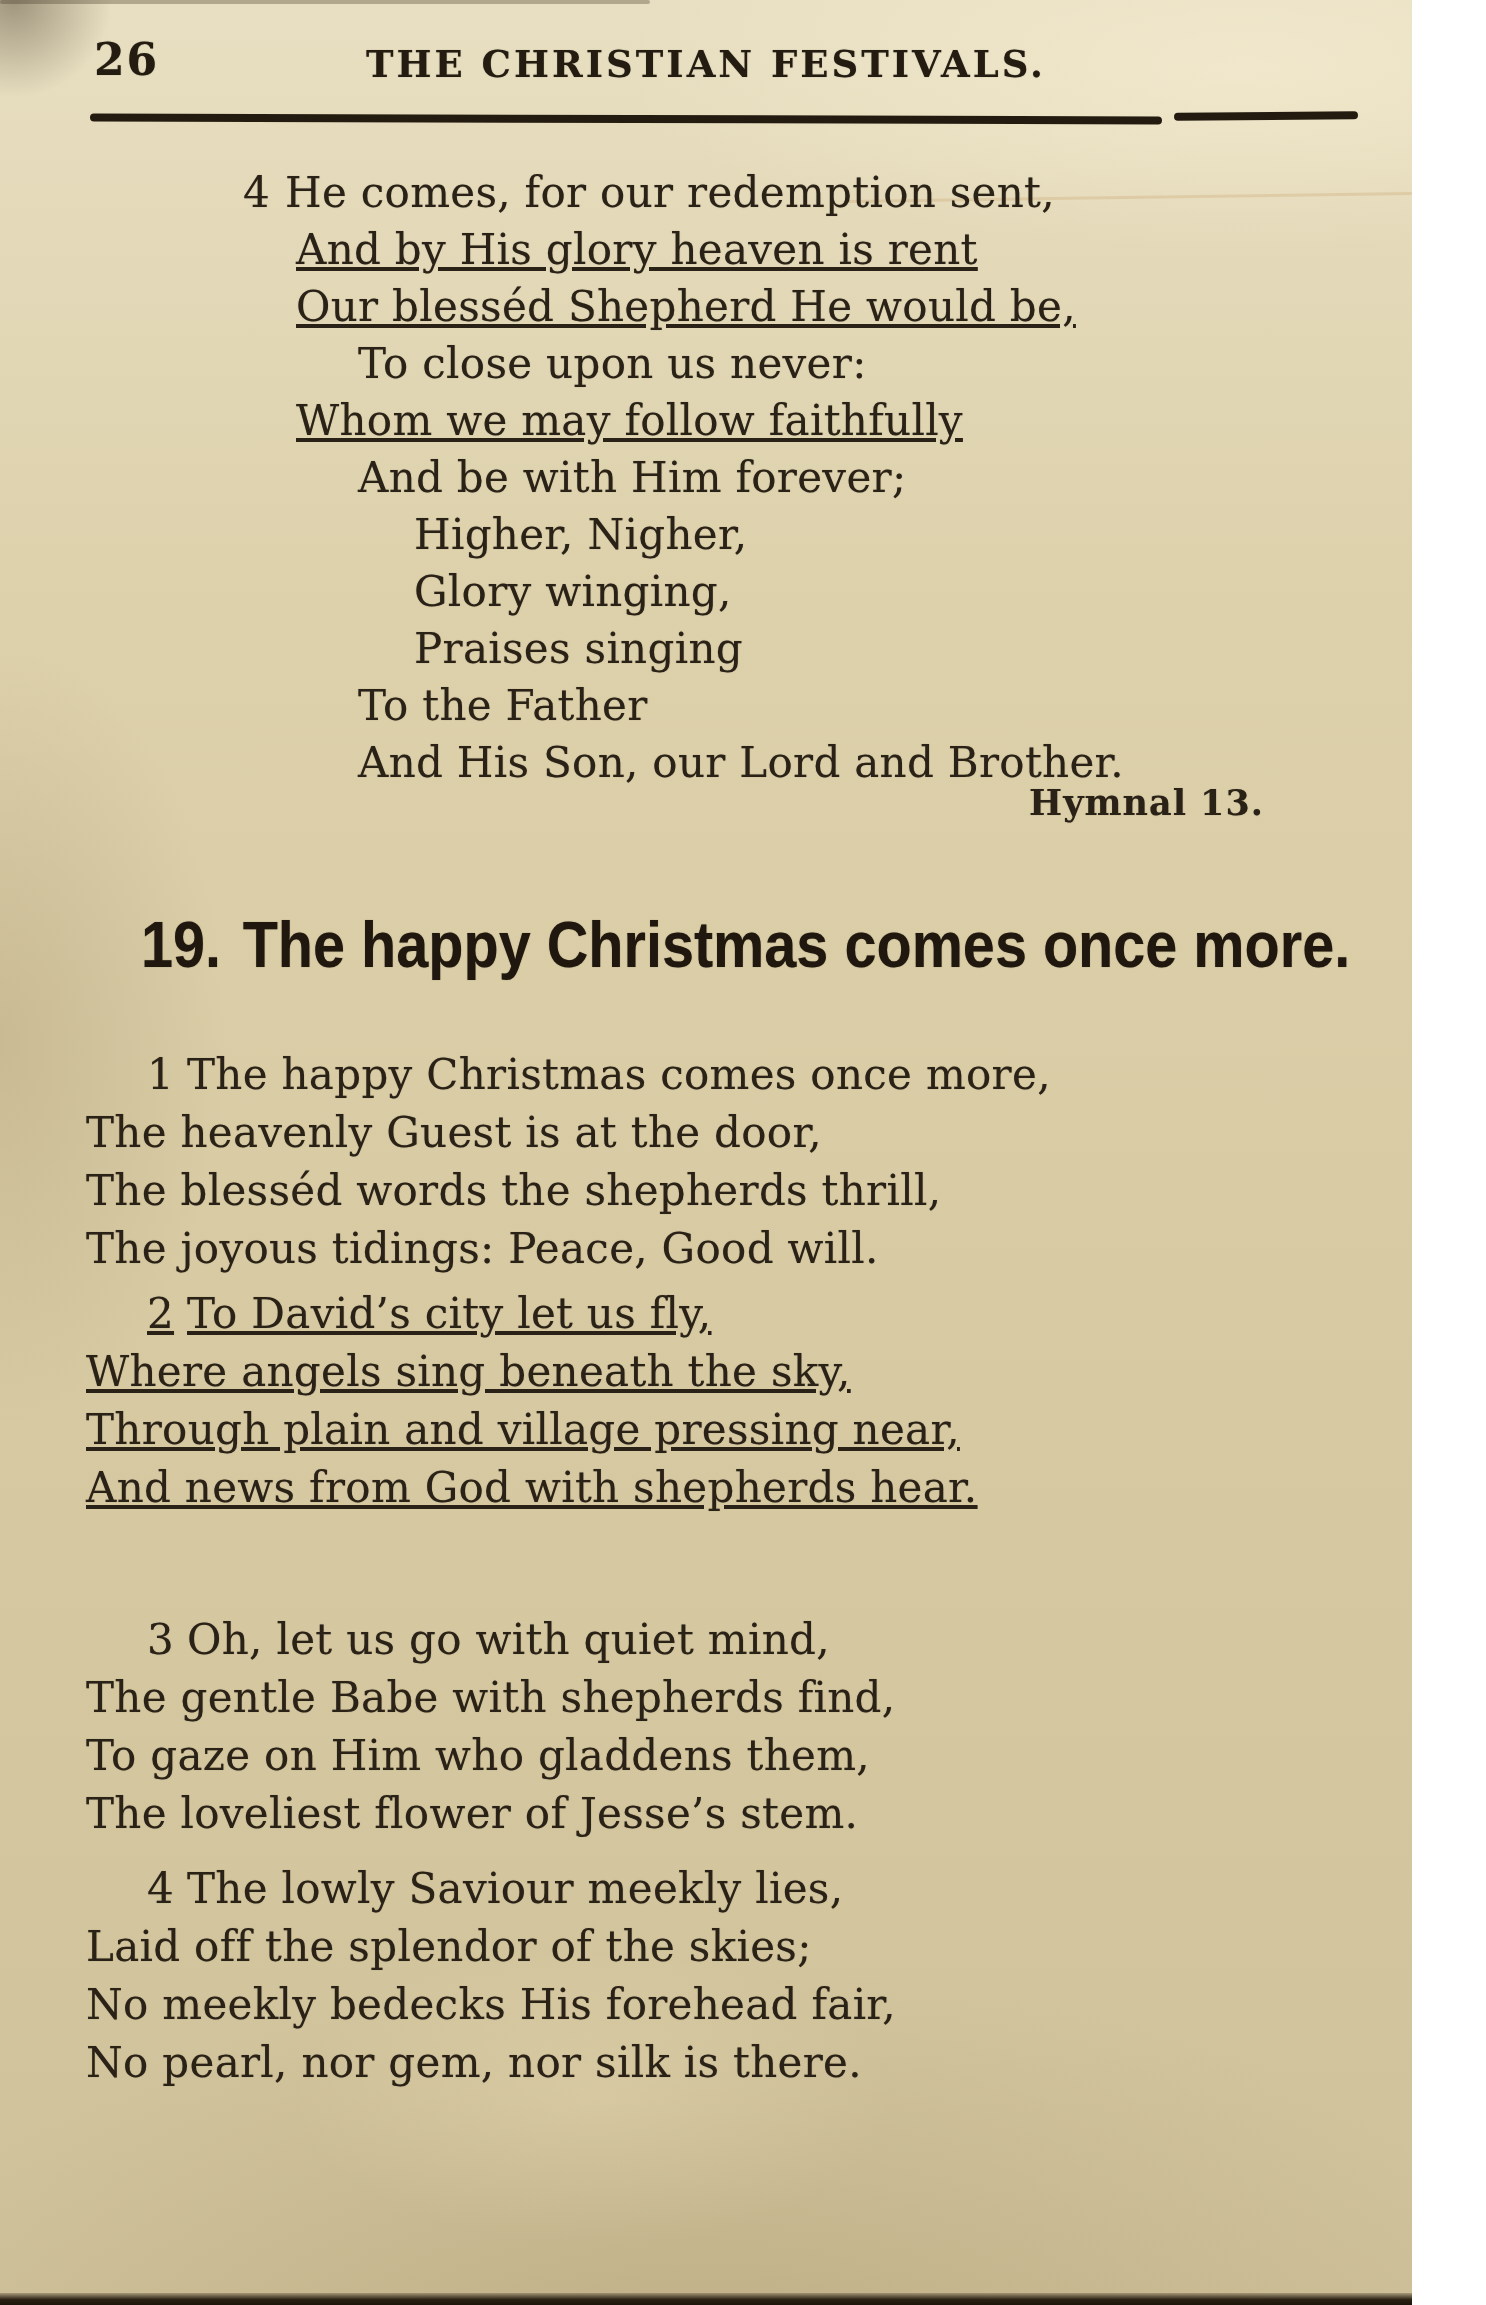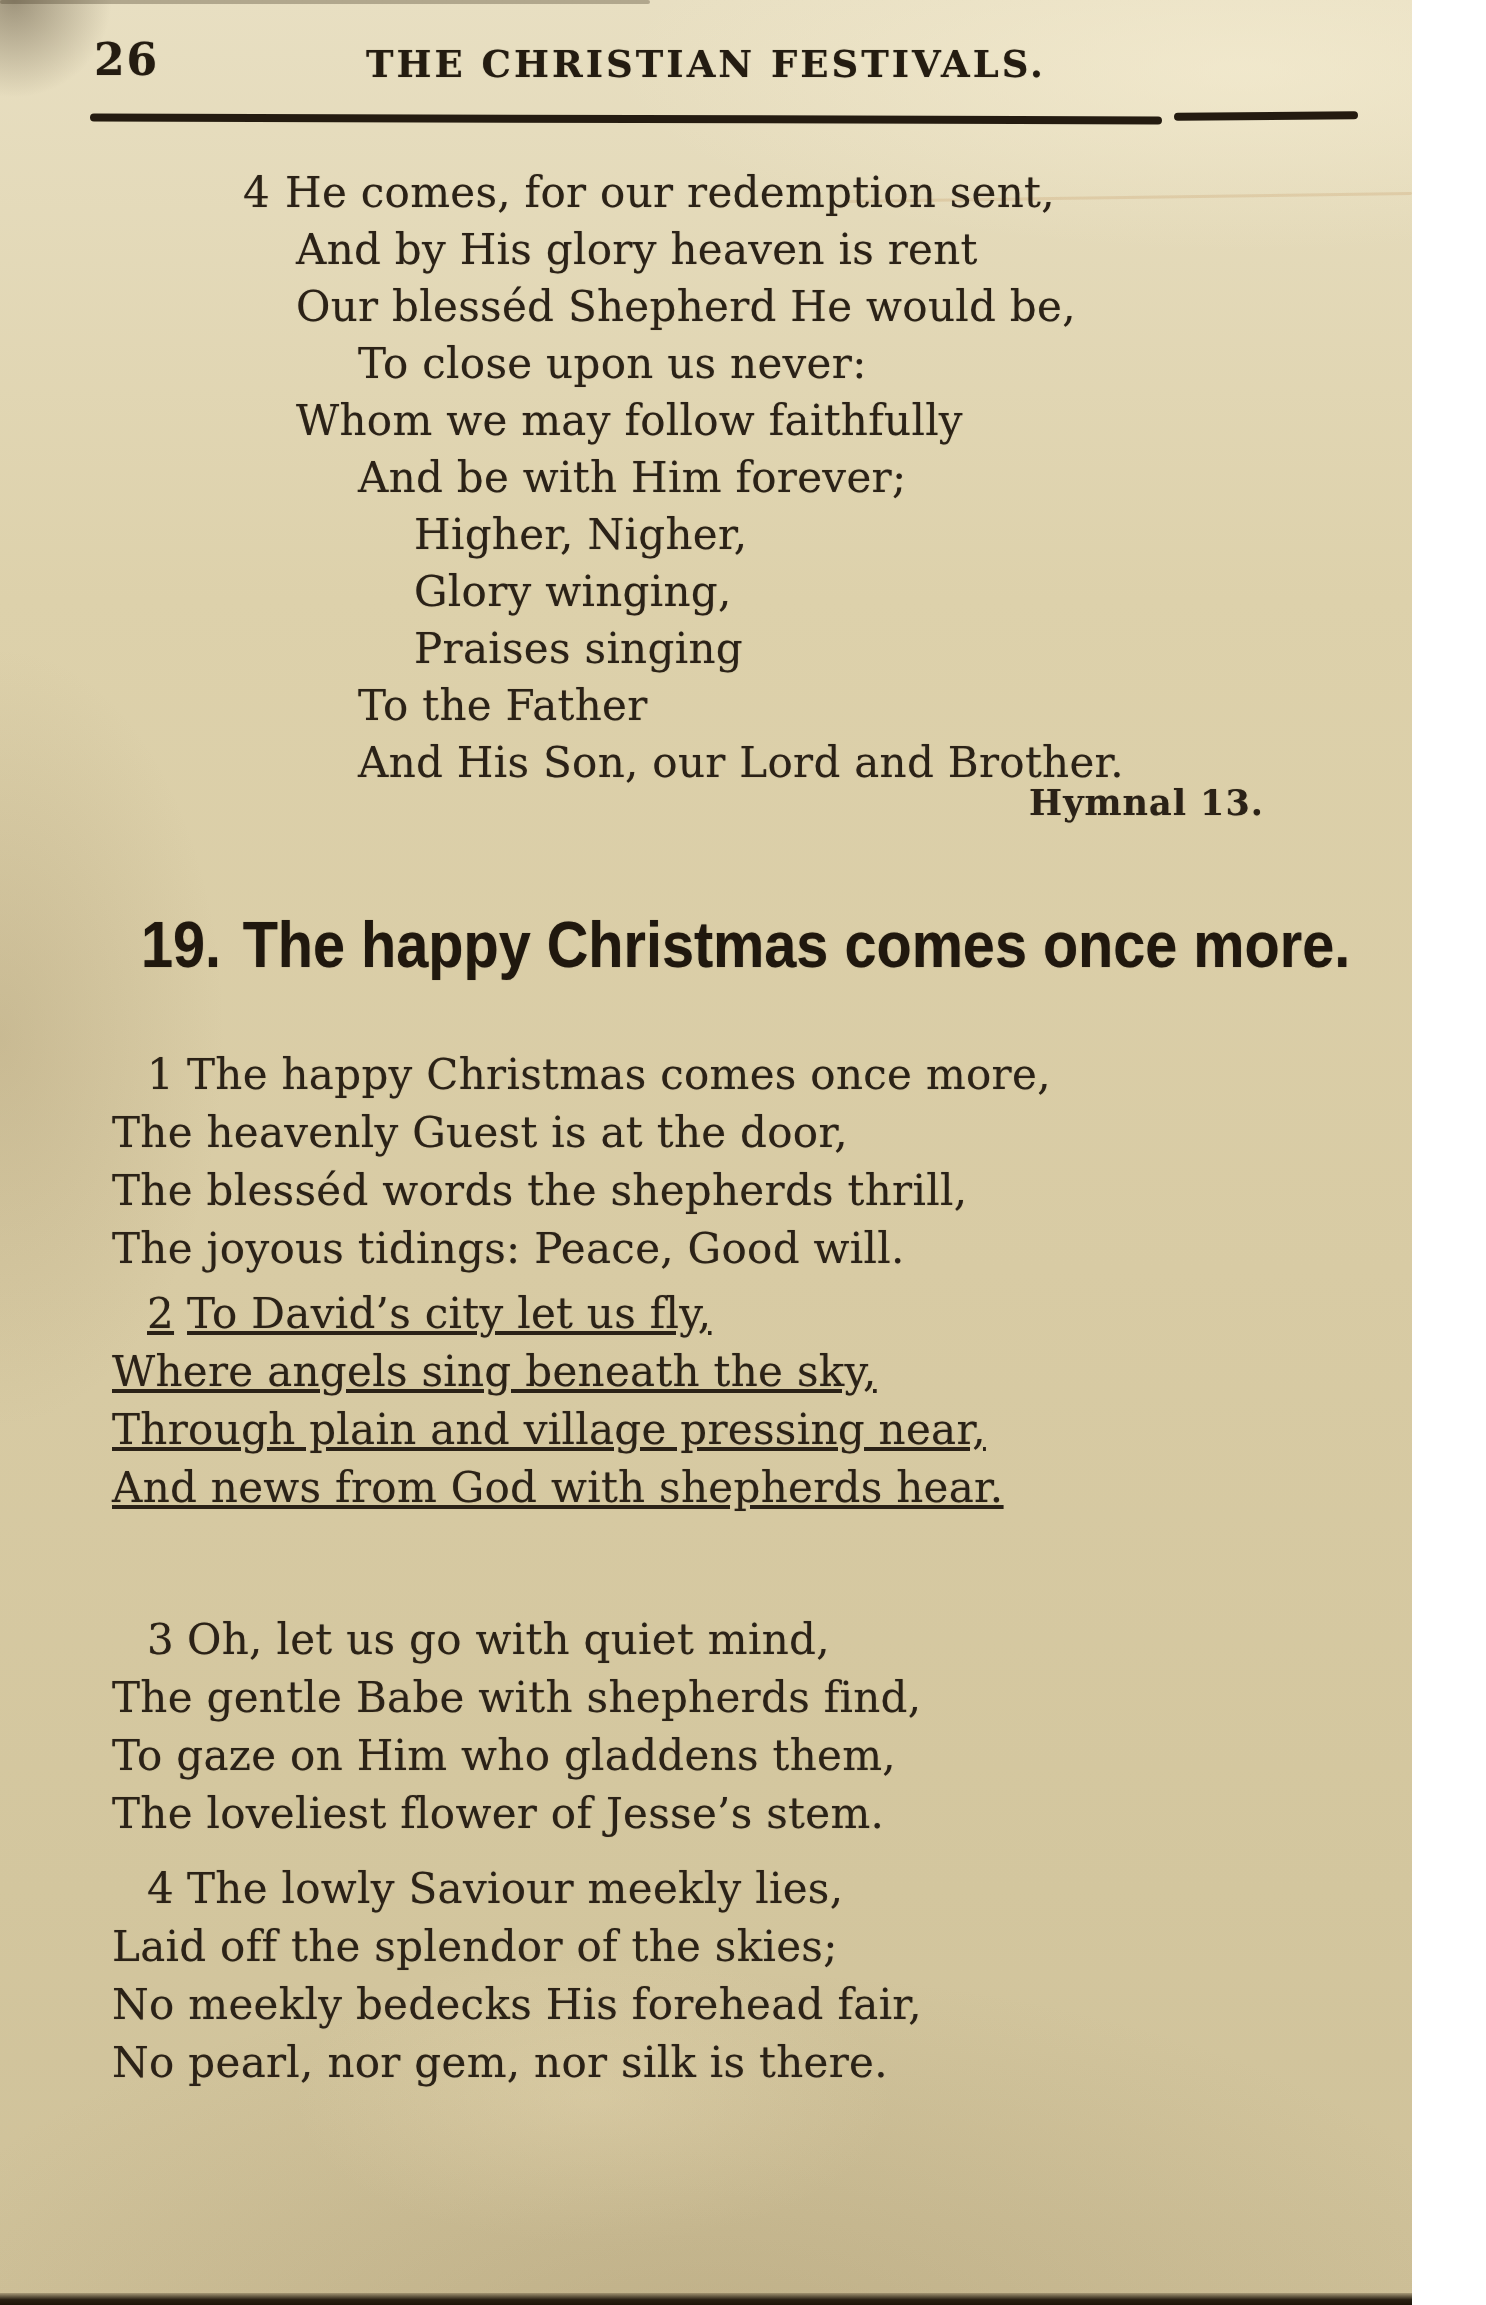--- a/index.html
+++ b/index.html
@@ -57,41 +57,41 @@
   .stanza {
     position: absolute; left: 0; width: 100%;
     font-size: 42px; color: #2b2217; letter-spacing: 0.3px;
     text-shadow: 0 0 1px rgba(43,34,23,0.40);
     white-space: nowrap;
   }
   .stanza .ln { height: 57px; line-height: 57px; }
 
   .prev-stanza { top: 164px; }
   .prev-stanza .ind-n { margin-left: 243px; }
-  .prev-stanza .ind-a { margin-left: 296px; }
+  .prev-stanza .ind-a { margin-left: 296px; text-decoration: underline; }
   .prev-stanza .ind-b { margin-left: 358px; }
   .prev-stanza .ind-c { margin-left: 414px; }
   .prev-stanza .vnum  { margin-right: 15px; }
 
   .attribution {
     position: absolute; top: 782px; right: 148px;
     font-size: 35px; font-weight: bold; letter-spacing: 1px; color: #2b2217;
     text-shadow: 0 0 1px rgba(43,34,23,0.40);
   }
 
   .hymn-title {
     position: absolute; top: 908px; left: 141px; margin: 0;
     font-family: "Liberation Sans", sans-serif; font-weight: bold;
     font-size: 64px; color: #20180e; white-space: nowrap;
     text-shadow: 0 0 1px rgba(32,24,14,0.5);
   }
   .hymn-title .ht-inner { display: inline-block; transform: scaleX(0.9); transform-origin: 0 50%; }
   .hymn-title .ht-num { margin-right: 24px; }
 
-  .verse .ln { height: 58px; line-height: 58px; margin-left: 112px; }
+  .verse .ln { height: 58px; line-height: 58px; margin-left: 86px; }
   .verse .ln.first { margin-left: 147px; }
   .verse .vnum { margin-right: 13px; }
   .verse-1 { top: 1046px; }
   .verse-2 { top: 1285px; text-decoration: underline; }
   .verse-3 { top: 1611px; }
   .verse-4 { top: 1860px; }
 </style>
 </head>
 <body>
 

